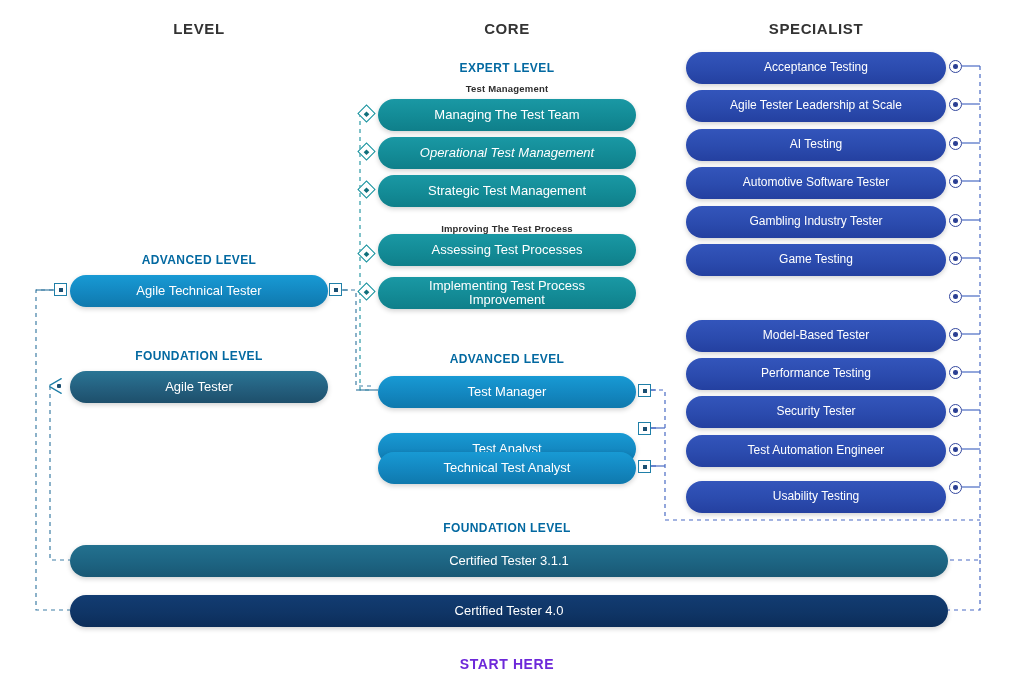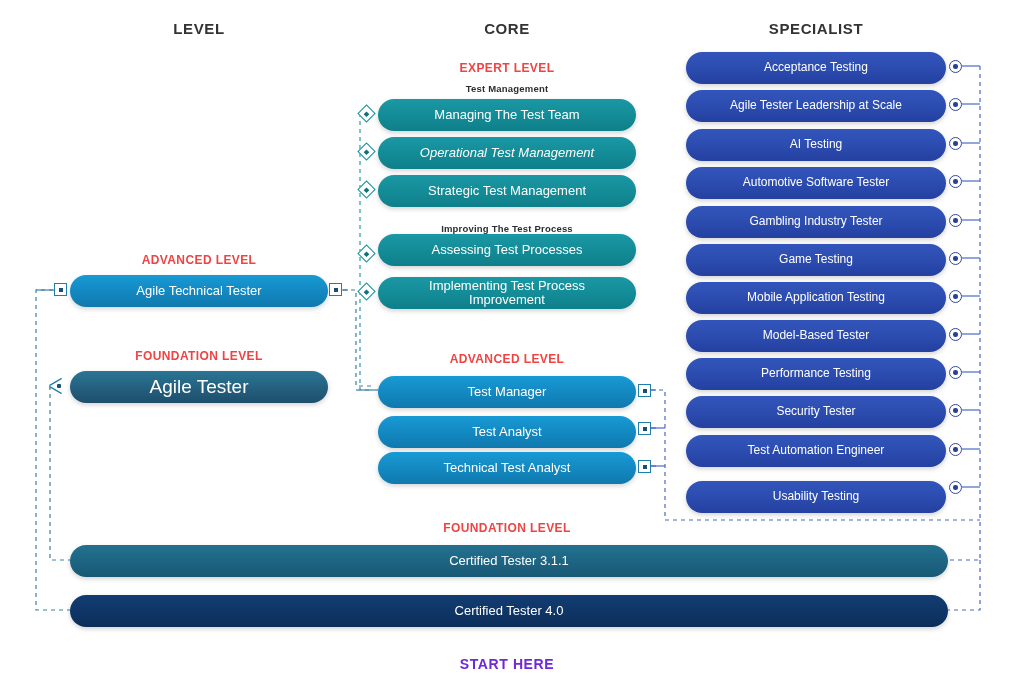--- a/index.html
+++ b/index.html
@@ -17,21 +17,21 @@
   .col-head{
     position:absolute;z-index:4;
     font-size:15px;font-weight:bold;color:#333333;
     letter-spacing:.6px;text-align:center;
     transform:translateX(-50%);
   }
 
   
   .level-cap{
     position:absolute;z-index:4;
-    font-size:12px;font-weight:bold;color:#ef4444;
+    font-size:12px;font-weight:bold;color:#0369a1;
     letter-spacing:.4px;text-align:center;
     transform:translateX(-50%);white-space:nowrap;
   }
   .sub-cap{
     position:absolute;z-index:4;
     font-size:9.5px;font-weight:bold;color:#2d2d2d;
     letter-spacing:.2px;text-align:center;
     transform:translateX(-50%);white-space:nowrap;
   }
 
@@ -50,21 +50,21 @@
   .pill.teal{
     background:linear-gradient(180deg,#1a98a4 0%,#138b96 55%,#0f7f8a 100%);
     font-size:13px;
   }
   .pill.cyan{
     background:linear-gradient(180deg,#189ad4 0%,#1387c0 55%,#0f79ad 100%);
     font-size:13px;
   }
   .pill.deepteal{
     background:linear-gradient(180deg,#2a7595 0%,#245f7e 55%,#1d4f6b 100%);
-    font-size:19px;
+    font-size:13px;
   }
   .pill.royal{
     background:linear-gradient(180deg,#3355bb 0%,#2b4bae 55%,#2440a0 100%);
     font-size:12px;
   }
   .pill.steel{
     background:linear-gradient(180deg,#23718f 0%,#1d6482 55%,#195874 100%);
     font-size:13px;
   }
   .pill.navy{
@@ -215,40 +215,39 @@
   <div class="level-cap" style="left:199px;top:349px;">FOUNDATION LEVEL</div>
 
   <div class="pill deepteal" style="left:70px;top:371px;width:258px;height:29px;">Agile Tester</div>
 
   <div class="m-tri" style="left:50px;top:379px;"></div>
   <div class="m-tri-dot" style="left:57px;top:384px;"></div>
 
   <div class="level-cap" style="left:507px;top:352px;">ADVANCED LEVEL</div>
 
   <div class="pill cyan" style="left:378px;top:376px;width:258px;height:29px;">Test Manager</div>
-  <div class="pill cyan" style="left:378px;top:416px;width:258px;height:25px;">Test Analyst</div>
+  <div class="pill cyan" style="left:378px;top:433px;width:258px;height:25px;">Test Analyst</div>
   <div class="pill cyan" style="left:378px;top:452px;width:258px;height:29px;">Technical Test Analyst</div>
 
   <div class="marker m-square" style="left:638px;top:384px;">
       <i></i>
     </div>
   <div class="marker m-square" style="left:638px;top:422px;">
       <i></i>
     </div>
   <div class="marker m-square" style="left:638px;top:460px;">
       <i></i>
     </div>
 
   <div class="pill royal" style="left:686px;top:52px;width:260px;height:28px;">Acceptance Testing</div>
   <div class="pill royal" style="left:686px;top:90px;width:260px;height:28px;">Agile Tester Leadership at Scale</div>
   <div class="pill royal" style="left:686px;top:129px;width:260px;height:28px;">AI Testing</div>
   <div class="pill royal" style="left:686px;top:167px;width:260px;height:28px;">Automotive Software Tester</div>
   <div class="pill royal" style="left:686px;top:206px;width:260px;height:28px;">Gambling Industry Tester</div>
   <div class="pill royal" style="left:686px;top:244px;width:260px;height:28px;">Game Testing</div>
-  <div class="pill royal" style="left:686px;top:282px;width:260px;height:28px;">Mobile Application Testing</div>
   <div class="pill royal" style="left:686px;top:320px;width:260px;height:28px;">Model-Based Tester</div>
   <div class="pill royal" style="left:686px;top:358px;width:260px;height:28px;">Performance Testing</div>
   <div class="pill royal" style="left:686px;top:396px;width:260px;height:28px;">Security Tester</div>
   <div class="pill royal" style="left:686px;top:435px;width:260px;height:28px;">Test Automation Engineer</div>
   <div class="pill royal" style="left:686px;top:473px;width:260px;height:28px;margin-top:8px;">Usability Testing</div>
 
   <div class="marker m-circle" style="left:949px;top:60px;">
       <i></i>
     </div>
   <div class="marker m-circle" style="left:949px;top:98px;">

